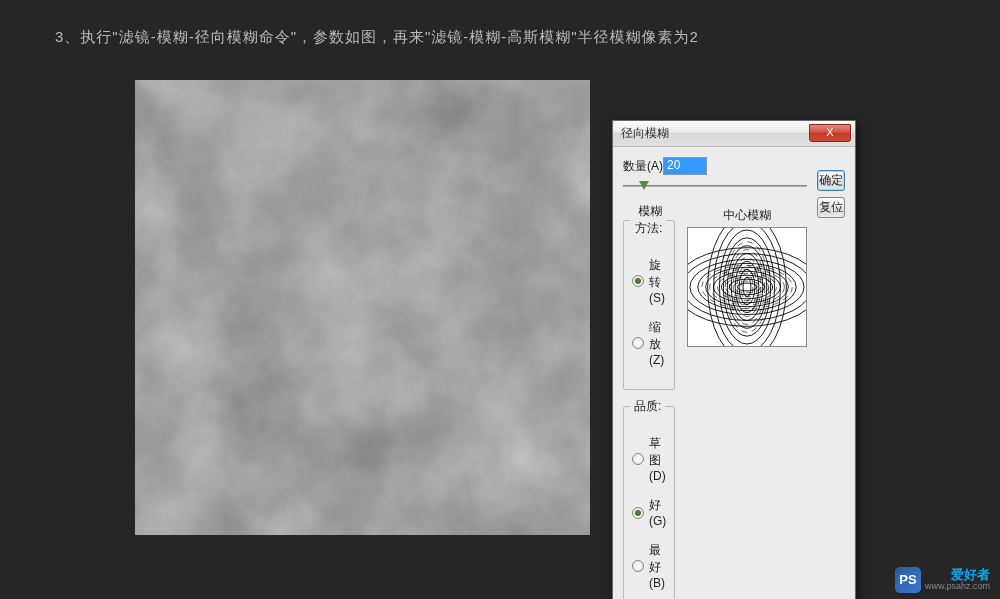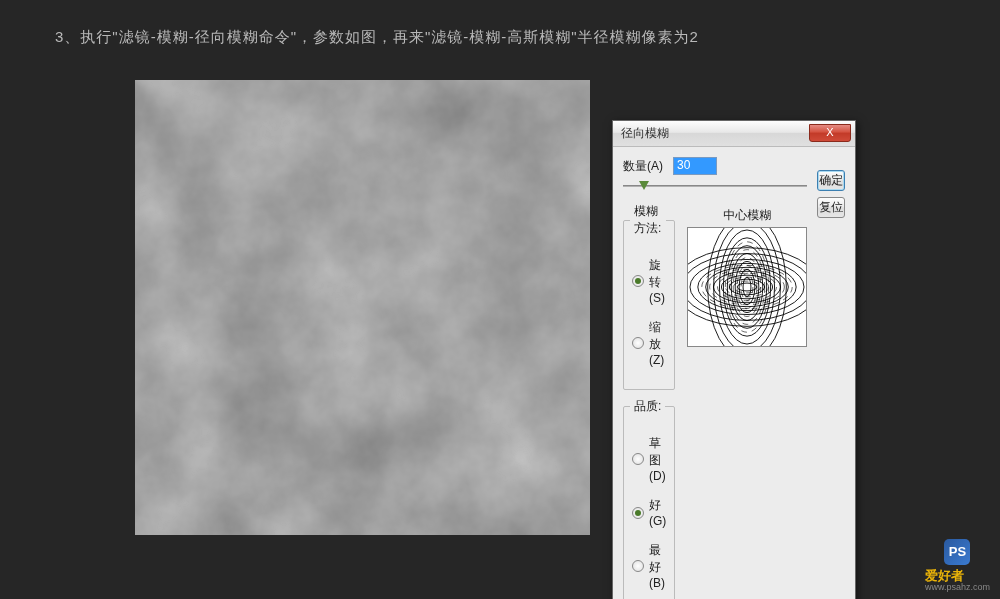--- a/index.html
+++ b/index.html
@@ -78,21 +78,20 @@
     }
     .right-col {
       width: 90px;
       display: flex;
       flex-direction: column;
       gap: 6px;
     }
     .amount-row {
       display: flex;
       align-items: center;
-      gap: 10px;
       margin-bottom: 4px;
     }
     .amount-label { color: #222; }
     .amount-input {
       width: 44px;
       height: 18px;
       border: 1px solid #7a9ac0;
       background: #fff;
       color: #000;
       text-align: left;
@@ -133,20 +132,21 @@
       padding: 6px 8px 8px;
       margin-bottom: 8px;
       background: #ececec;
     }
     .fieldset-legend {
       font-size: 12px;
       color: #222;
       padding: 0 4px;
       background: #ececec;
       margin-left: -2px;
+      text-align: right;
     }
     .radio-row {
       display: flex;
       align-items: center;
       gap: 5px;
       margin: 14px 0;
       font-size: 12px;
       color: #222;
     }
     .radio {
@@ -206,36 +206,35 @@
       display: flex;
       gap: 10px;
     }
     .watermark {
       position: absolute;
       right: 10px;
       bottom: 6px;
       display: flex;
       align-items: center;
       gap: 4px;
-      flex-direction: column;
     }
     .wm-logo {
       width: 26px;
       height: 26px;
       background: linear-gradient(135deg, #2a5aa0, #3a7ad0);
       border-radius: 5px;
       color: #fff;
       font-weight: bold;
       font-size: 13px;
       text-align: center;
       line-height: 26px;
       font-family: Arial;
     }
     .wm-text { display: flex; flex-direction: column; line-height: 1.1; }
-    .wm-main { color: #eab308; font-size: 13px; font-weight: bold; }
+    .wm-main { color: #0ea5e9; font-size: 13px; font-weight: bold; text-align: right; }
     .wm-url { color: #888; font-size: 9px; text-align: center; }
   </style>
 </head>
 <body>
 
 <div class="instruction">3、执行"滤镜-模糊-径向模糊命令"，参数如图，再来"滤镜-模糊-高斯模糊"半径模糊像素为2</div>
 
 <div class="canvas-preview">
   <svg viewBox="0 0 455 455" preserveAspectRatio="none">
     <defs>
@@ -256,21 +255,21 @@
 
 <div class="dialog">
   <div class="dialog-titlebar">
     <span class="dialog-title">径向模糊</span>
     <div class="close-btn">X</div>
   </div>
   <div class="dialog-body">
     <div class="left-col">
       <div class="amount-row">
         <span class="amount-label">数量(A)</span>
-        <div class="amount-input selected">30</div>
+        <div class="amount-input selected">20</div>
       </div>
       <div class="slider-track">
         <div class="slider-line"></div>
         <div class="slider-thumb"></div>
       </div>
 
       <div class="bottom-row">
         <div style="flex:1">
           <fieldset class="fieldset">
             <legend class="fieldset-legend">模糊方法:</legend>

